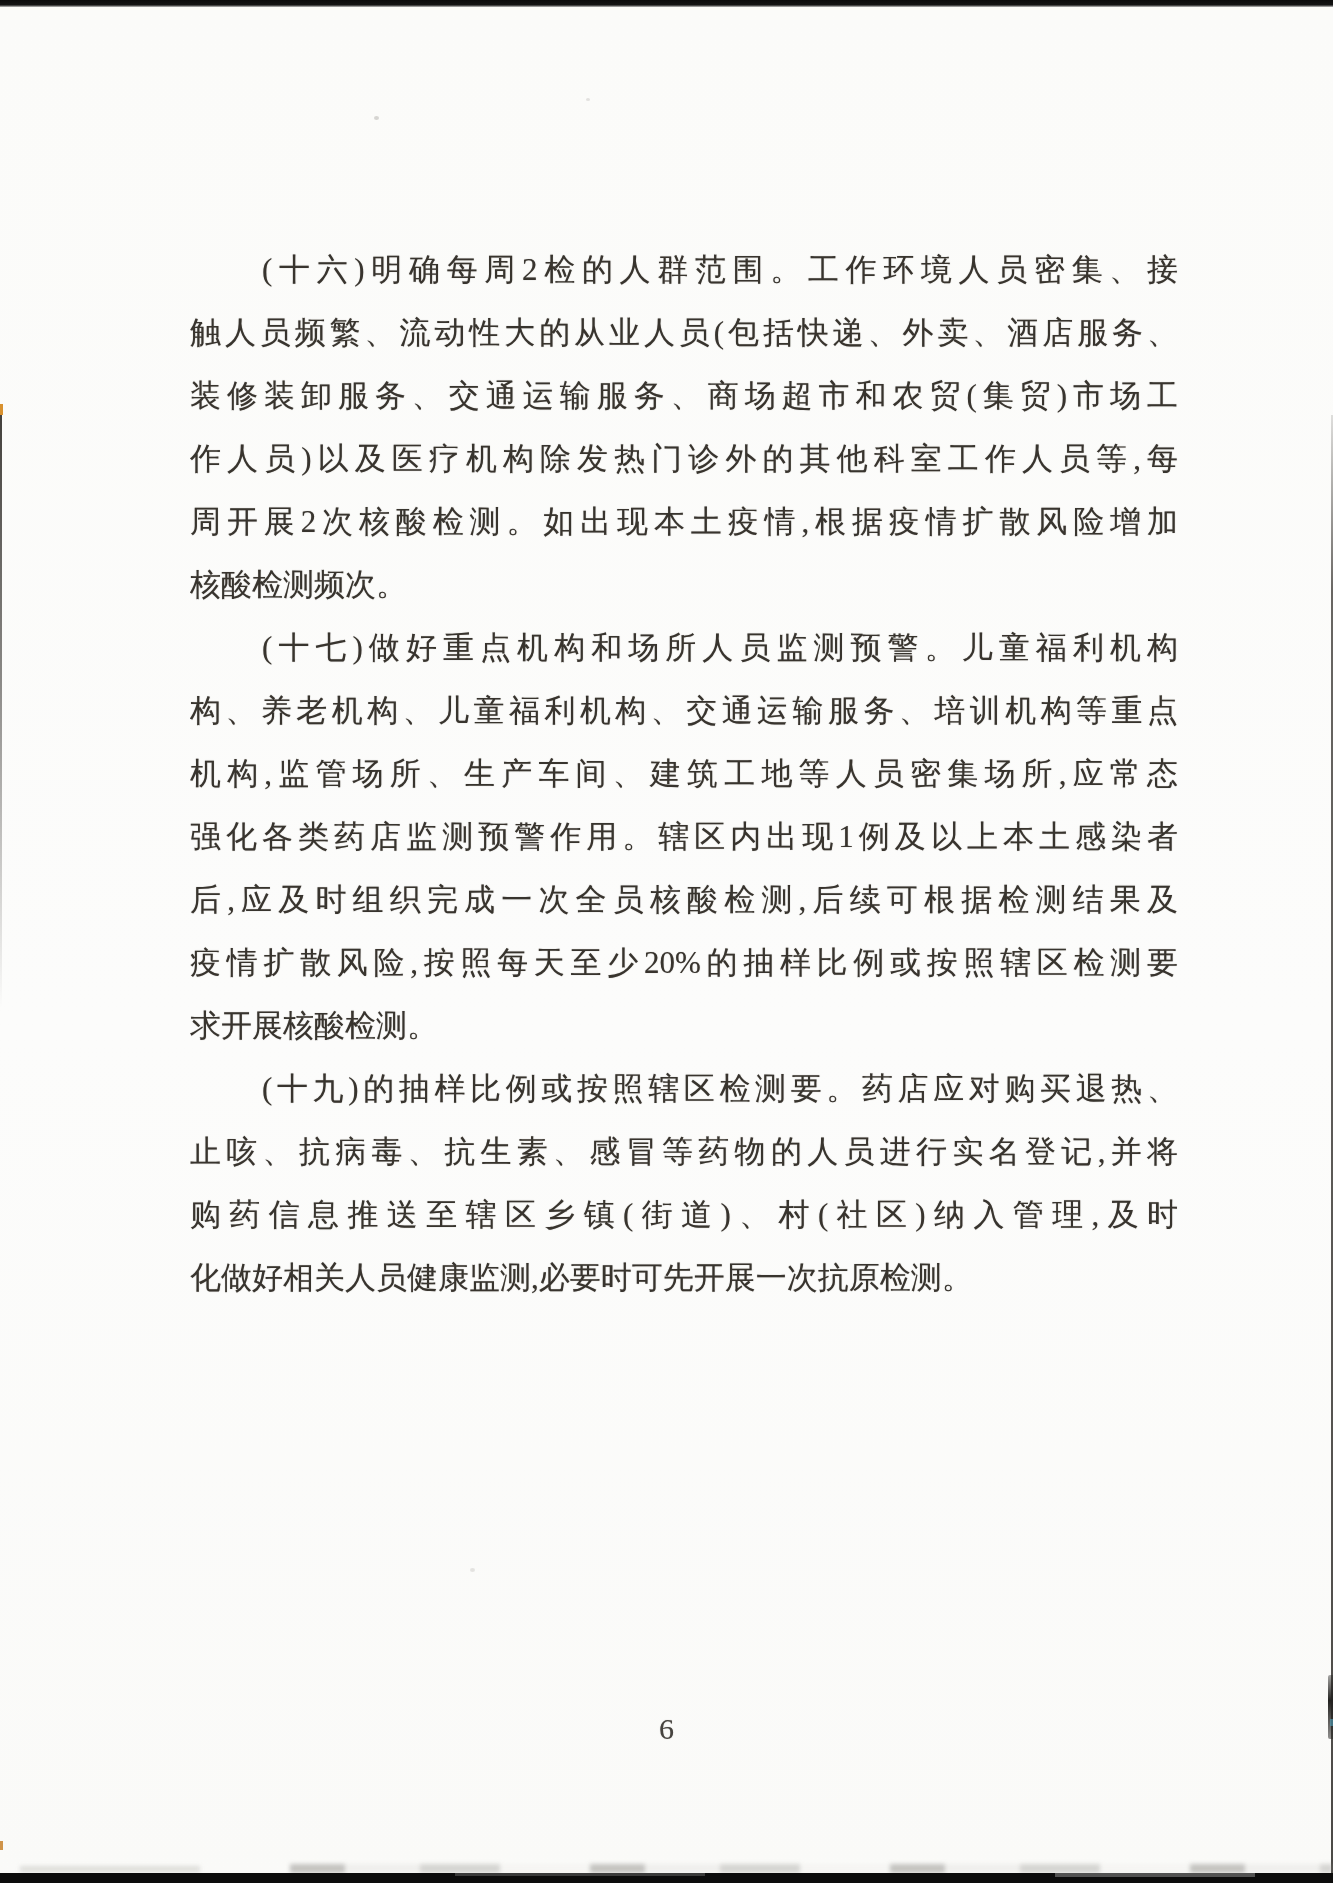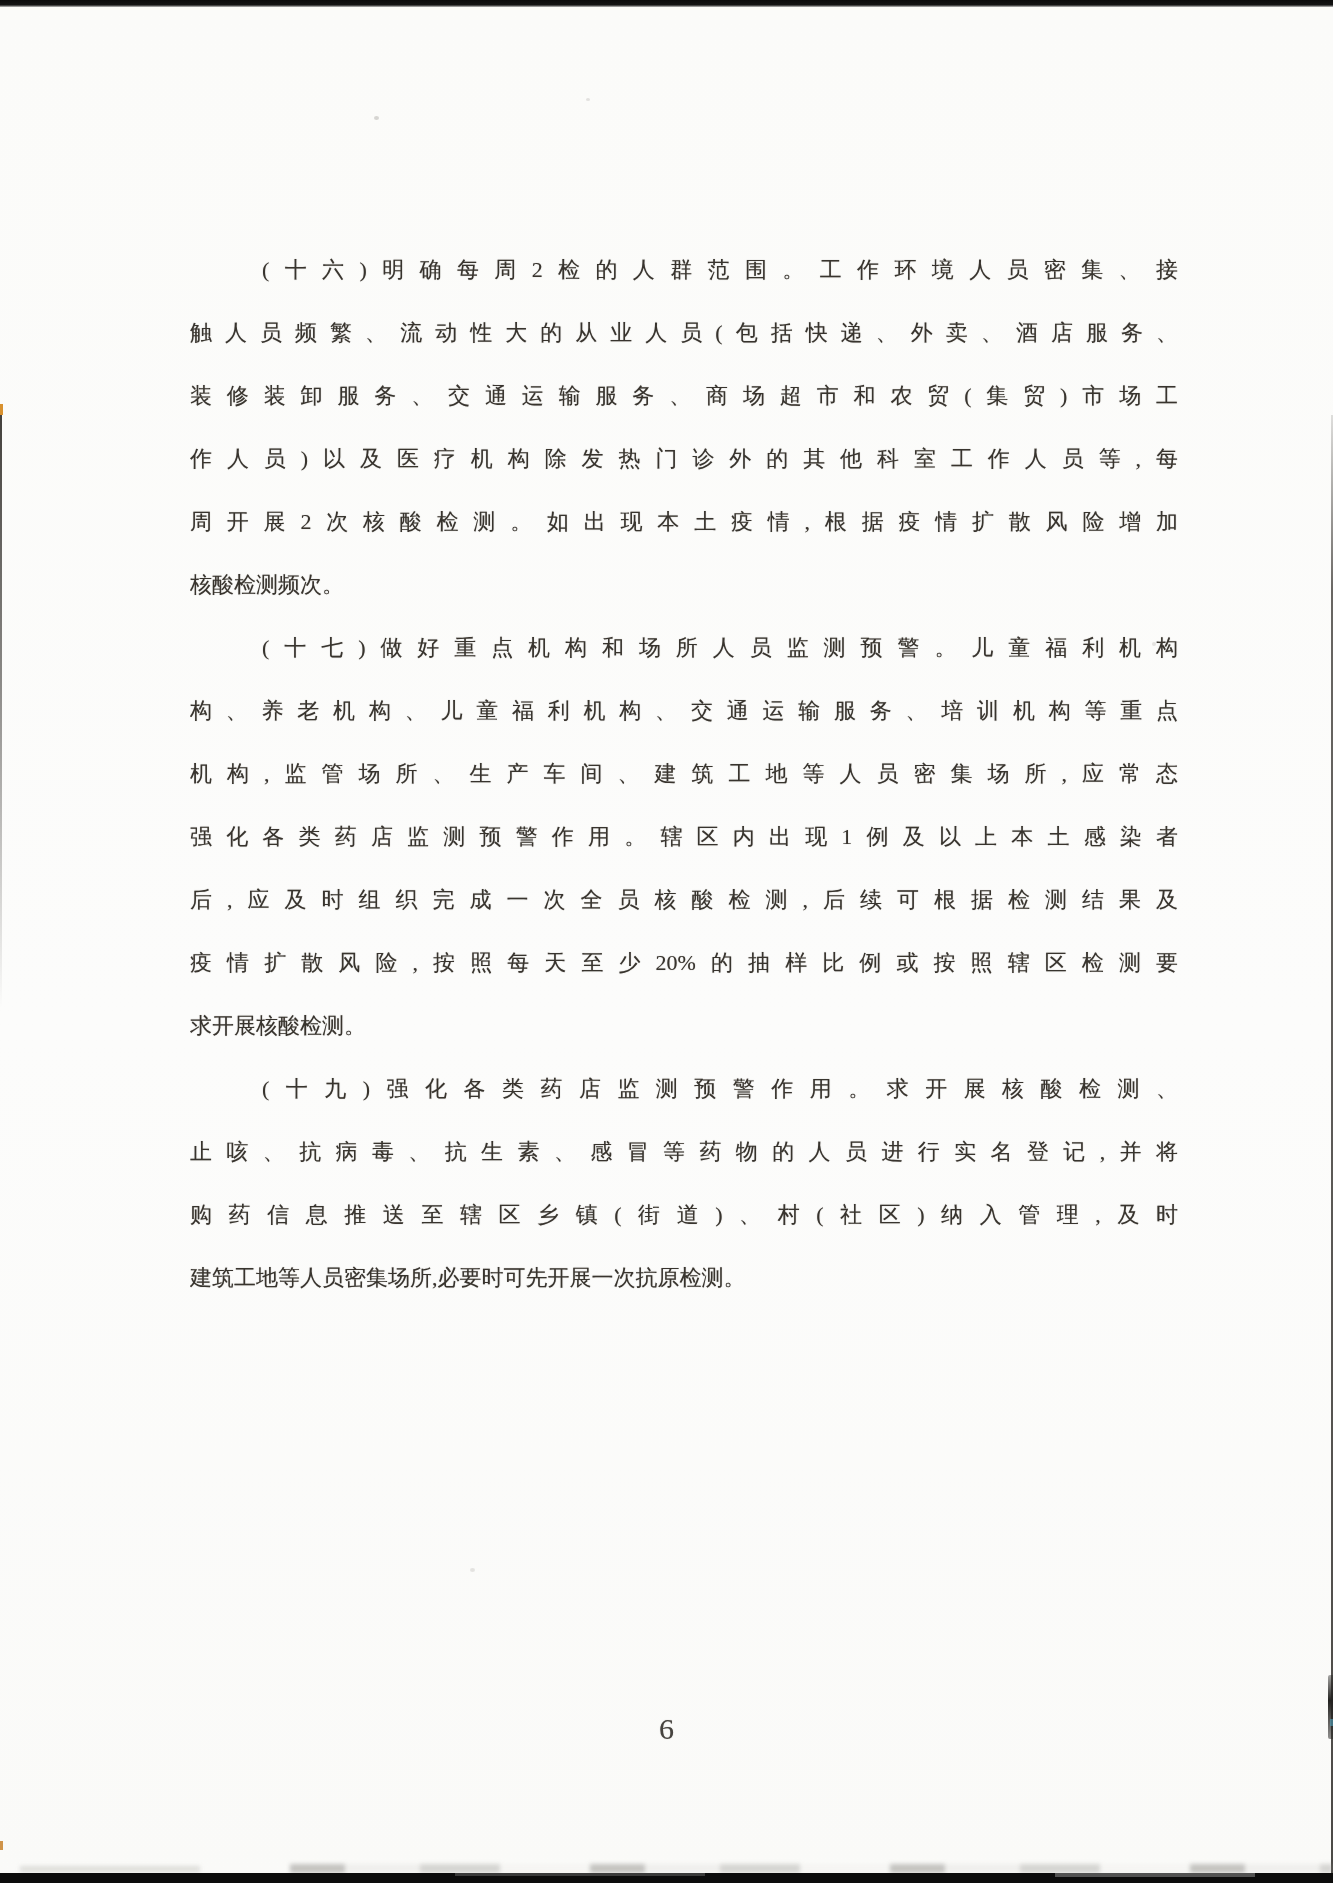--- a/index.html
+++ b/index.html
@@ -15,21 +15,21 @@
     font-family: "Liberation Serif", "DejaVu Serif", serif;
   }
 
   
   .text-block {
     position: absolute;
     left: 190px;
     top: 238px;
     width: 988px;
     color: #38342e;
-    font-size: 22px;
+    font-size: 31px;
     text-shadow: 0 0 1px rgba(60,54,46,0.45);
   }
   .paragraph { margin: 0; }
   .line {
     height: 63px;
     line-height: 63px;
     text-align: justify;
     text-align-last: justify;
     text-justify: inter-character;
     overflow: hidden;
@@ -145,20 +145,20 @@
     <div class="paragraph">
       <div class="line indent">(十七)做好重点机构和场所人员监测预警。儿童福利机构</div>
       <div class="line">构、养老机构、儿童福利机构、交通运输服务、培训机构等重点</div>
       <div class="line">机构,监管场所、生产车间、建筑工地等人员密集场所,应常态</div>
       <div class="line">强化各类药店监测预警作用。辖区内出现1例及以上本土感染者</div>
       <div class="line">后,应及时组织完成一次全员核酸检测,后续可根据检测结果及</div>
       <div class="line">疫情扩散风险,按照每天至少20%的抽样比例或按照辖区检测要</div>
       <div class="line last">求开展核酸检测。</div>
     </div>
     <div class="paragraph">
-      <div class="line indent">(十九)强化各类药店监测预警作用。求开展核酸检测、</div>
+      <div class="line indent">(十九)的抽样比例或按照辖区检测要。药店应对购买退热、</div>
       <div class="line">止咳、抗病毒、抗生素、感冒等药物的人员进行实名登记,并将</div>
       <div class="line">购药信息推送至辖区乡镇(街道)、村(社区)纳入管理,及时</div>
-      <div class="line last">建筑工地等人员密集场所,必要时可先开展一次抗原检测。</div>
+      <div class="line last">化做好相关人员健康监测,必要时可先开展一次抗原检测。</div>
     </div>
   </div>
 
 <div class="page-number">6</div>
 
 </body></html>

